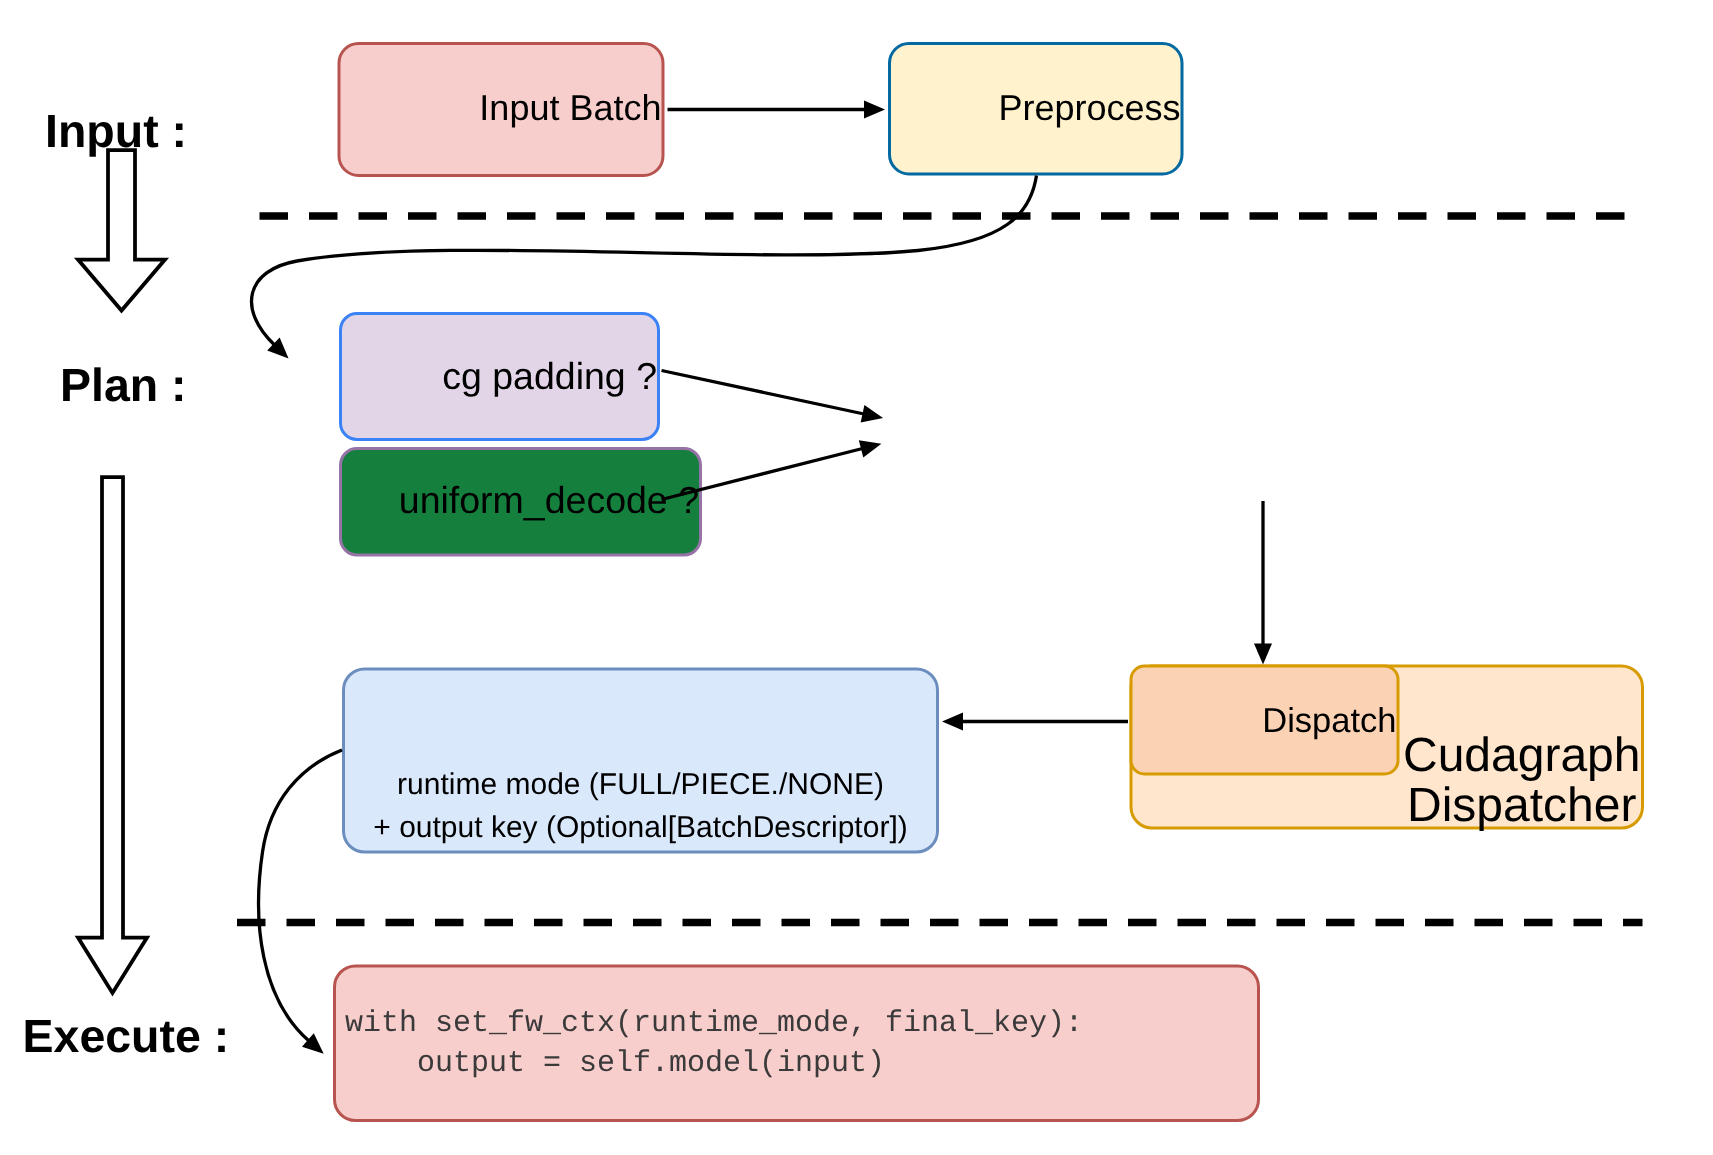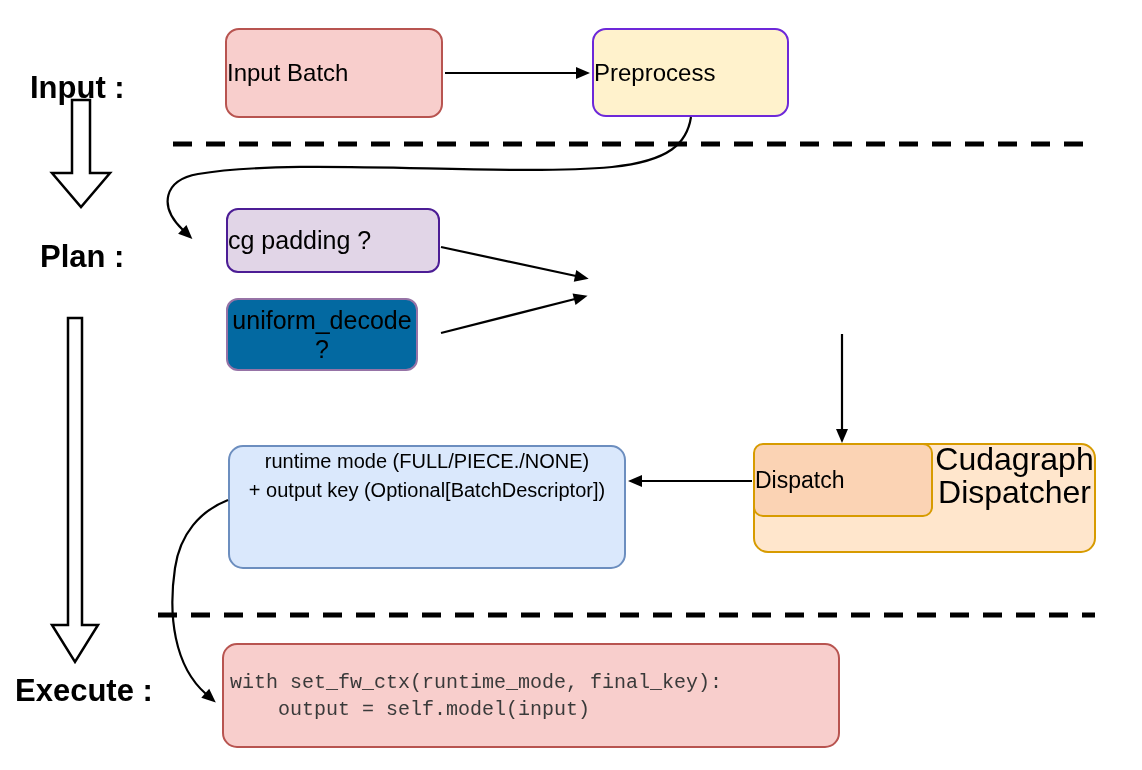--- a/index.html
+++ b/index.html
@@ -21,44 +21,44 @@
     width: 1142px;
     height: 770px;
     pointer-events: none;
     z-index: 3;
   }
   .node {
     position: absolute;
     box-sizing: border-box;
     display: flex;
     align-items: center;
-    justify-content: flex-start;
+    justify-content: flex-end;
     text-align: center;
     color: #000000;
     z-index: 2;
   }
   .stage-label {
     position: absolute;
     font-size: 31px;
     font-weight: bold;
     color: #000000;
     white-space: nowrap;
     z-index: 2;
   }
   .two-line { flex-direction: column; }
 
   
   .node-input-batch   { left:225px; top:28px;  width:218px; height:90px;
     background:#f8cecc; border:2px solid #b85450; border-radius:14px; font-size:24px; }
   .node-preprocess    { left:592px; top:28px;  width:197px; height:89px;
-    background:#fff2cc; border:2px solid #6d28d9; border-radius:14px; font-size:24px; }
-  .node-cg-padding    { left:226px; top:208px; width:214px; height:65px;
-    background:#e1d5e7; border:2px solid #4c1d95; border-radius:12px; font-size:25px; }
-  .node-uniform-decode{ left:226px; top:298px; width:192px; height:73px;
-    background:#0369a1; border:2px solid #9673a6; border-radius:12px; font-size:25px; }
+    background:#fff2cc; border:2px solid #0369a1; border-radius:14px; font-size:24px; }
+  .node-cg-padding    { left:226px; top:208px; width:214px; height:86px;
+    background:#e1d5e7; border:2px solid #3b82f6; border-radius:12px; font-size:25px; }
+  .node-uniform-decode{ left:226px; top:298px; width:242px; height:73px;
+    background:#15803d; border:2px solid #9673a6; border-radius:12px; font-size:25px; }
   .node-init-key      { left:590px; top:230px; width:507px; height:103px;
     background:#d5e8d4; border:2px solid #82b366; border-radius:15px;
     font-size:23px; line-height:31px; }
   .node-runtime-mode  { left:228px; top:445px; width:398px; height:124px;
     background:#dae8fc; border:2px solid #6c8ebf; border-radius:15px;
     font-size:20px; line-height:29px; }
   .node-cudagraph     { left:753px; top:443px; width:343px; height:110px;
     background:#ffe6cc; border:2px solid #d79b00; border-radius:15px; z-index:1; }
   .node-dispatch      { left:753px; top:443px; width:180px; height:74px;
     background:#fbd3b4; border:2px solid #d79b00; border-radius:10px; font-size:23px; }

